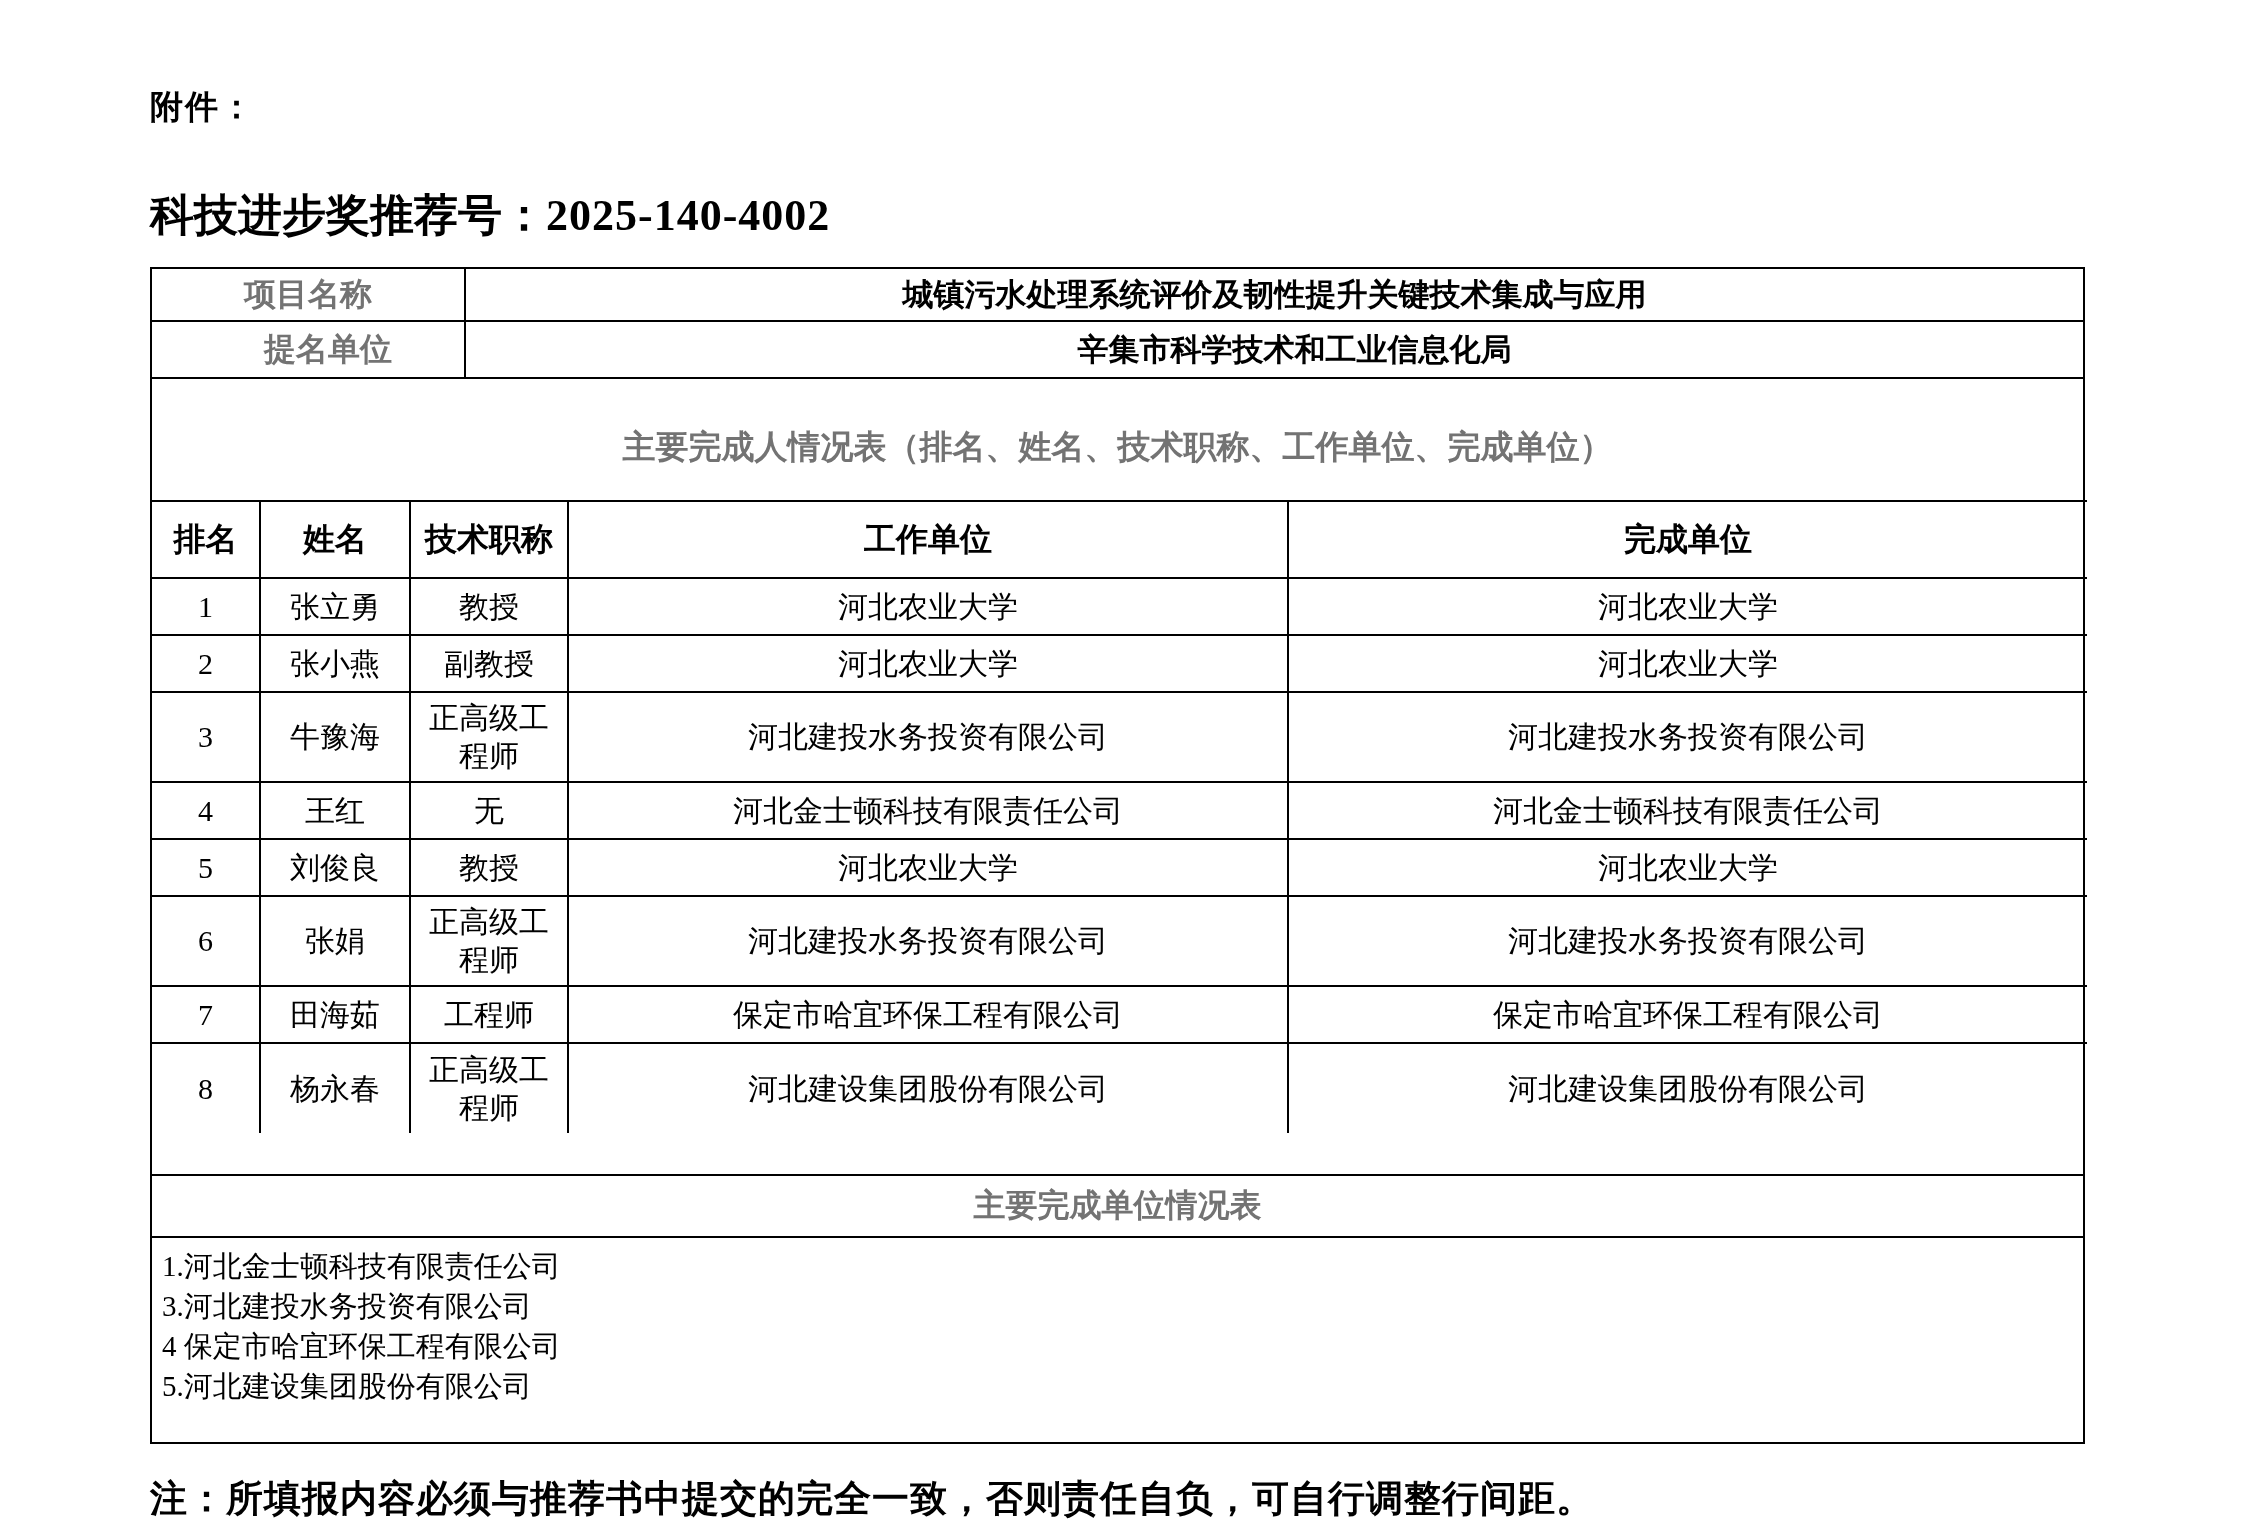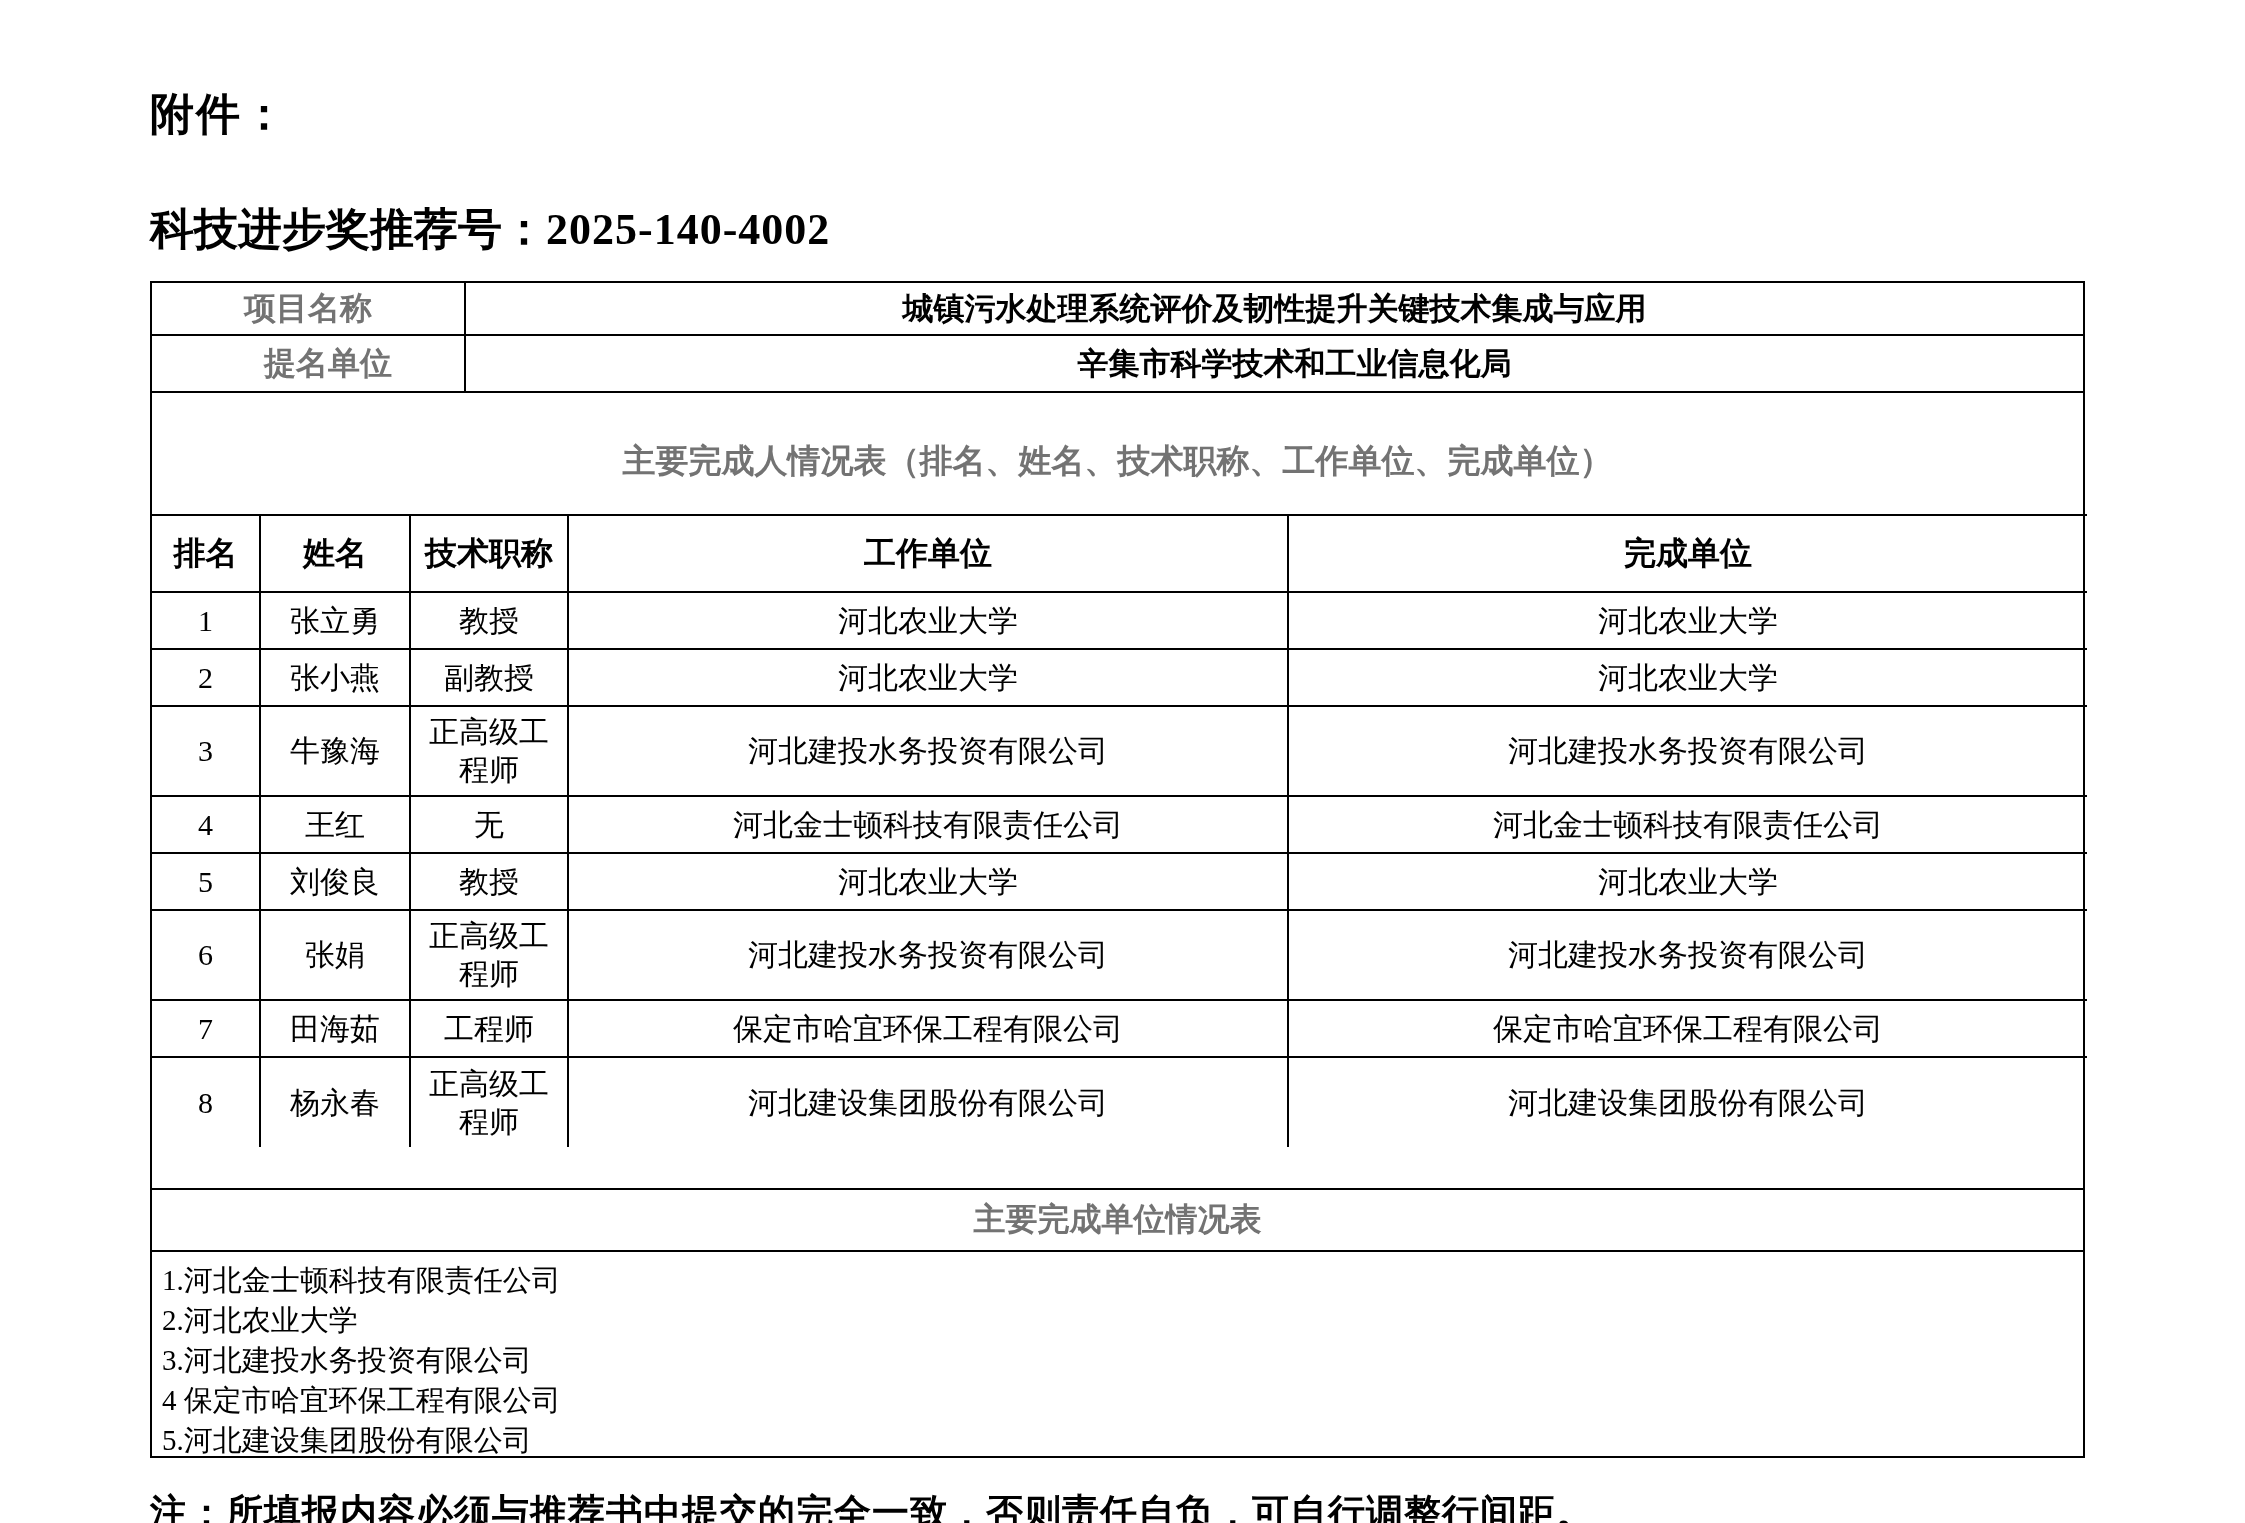--- a/index.html
+++ b/index.html
@@ -8,21 +8,21 @@
     width: 2245px;
     height: 1523px;
     font-family: "Liberation Serif", "DejaVu Serif", serif;
     color: #000000;
     position: relative;
     overflow: hidden;
   }
   .doc { padding: 85px 0 0 150px; }
 
   .attachment {
-    font-size: 44px;
+    font-size: 33px;
     font-weight: bold;
     letter-spacing: 2px;
   }
   .rec-line {
     margin-top: 56px;
     font-size: 44px;
     font-weight: bold;
   }
   .rec-line .num { letter-spacing: 1px; }
 
@@ -193,21 +193,20 @@
         <td>河北建设集团股份有限公司</td>
         <td>河北建设集团股份有限公司</td>
       </tr>
     </tbody>
       </table>
 
     <div class="red-title-short red">主要完成单位情况表</div>
 
     <div class="units-list">
       <div class="unit-item">1.河北金士顿科技有限责任公司</div>
-      <div class="unit-item">2.河北农业大学</div>
       <div class="unit-item">3.河北建投水务投资有限公司</div>
       <div class="unit-item">4 保定市哈宜环保工程有限公司</div>
       <div class="unit-item">5.河北建设集团股份有限公司</div>
     </div>
 
   </div>
 
   <div class="note">注：所填报内容必须与推荐书中提交的完全一致，否则责任自负，可自行调整行间距。</div>
 
 </div>

